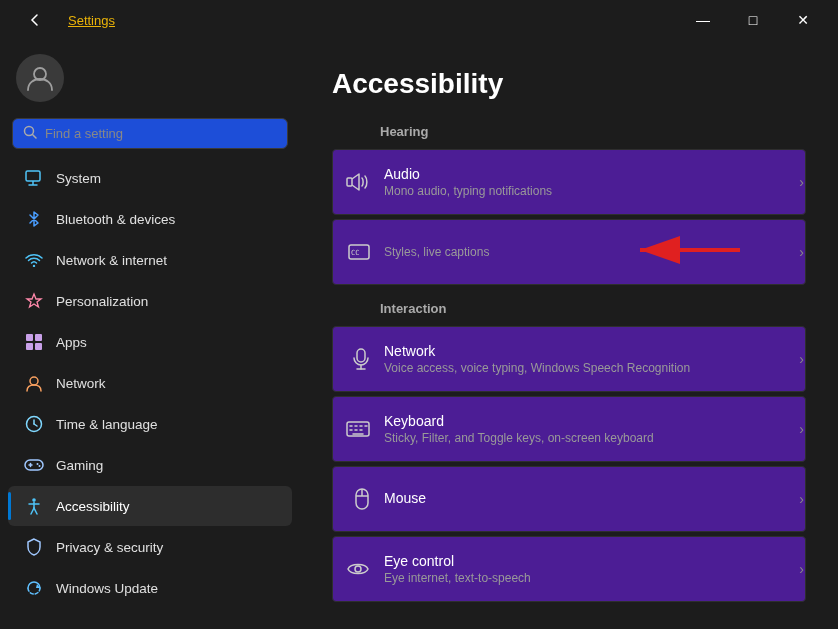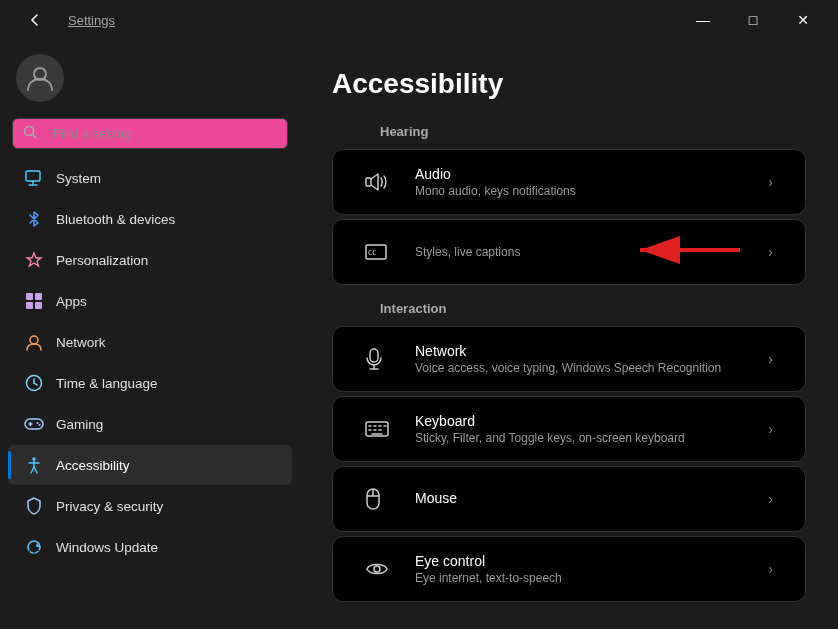--- a/index.html
+++ b/index.html
@@ -24,21 +24,21 @@
       height: 40px;
       flex-shrink: 0;
     }
     .titlebar-left {
       display: flex;
       align-items: center;
       gap: 10px;
     }
     .titlebar-title {
       font-size: 13px;
-      color: #a3a3a3;
+      color: #eab308;
       text-decoration: underline;
     }
     .titlebar-controls {
       display: flex;
       gap: 4px;
     }
     .titlebar-btn {
       width: 46px;
       height: 32px;
       background: transparent;
@@ -83,24 +83,24 @@
       align-items: center;
       justify-content: center;
       flex-shrink: 0;
     }
     .avatar svg { opacity: 0.9; }
 
     .search-bar {
       margin: 0 12px 8px 12px;
       display: flex;
       align-items: center;
-      background: #ec4899;
+      background: #1d4ed8;
       border-radius: 6px;
       padding: 6px 10px;
-      gap: 16px;
+      gap: 8px;
       border: 1px solid #3a3a3a;
     }
     .search-bar input {
       background: transparent;
       border: none;
       outline: none;
       color: #ffffff;
       font-size: 13px;
       flex: 1;
     }
@@ -159,36 +159,36 @@
     .section-label {
       font-size: 13px;
       font-weight: 600;
       color: #aaaaaa;
       margin-bottom: 10px;
       margin-top: 4px;
       padding-left: 48px;
     }
 
     .settings-card {
-      background: #000000;
-      border-radius: 11px;
+      background: #4c1d95;
+      border-radius: 4px;
       margin-bottom: 4px;
       display: flex;
       align-items: center;
-      padding: 14px 32px;
+      padding: 14px 1px;
       cursor: pointer;
       border: 1px solid #2e2e2e;
       position: relative;
     }
     .card-icon {
       width: 36px;
       height: 36px;
       display: flex;
       align-items: center;
-      justify-content: flex-start;
+      justify-content: flex-end;
       flex-shrink: 0;
       margin-right: 14px;
       color: #cccccc;
       font-size: 20px;
     }
     .card-text { flex: 1; }
     .card-title {
       font-size: 14px;
       font-weight: 500;
       color: #ffffff;
@@ -270,20 +270,31 @@
 
       <div class="nav-item">
         <div class="nav-icon">
           <svg width="16" height="18" viewBox="0 0 16 18" fill="none">
             <path d="M4 5l8 8-4 3V2l4 3-8 8" stroke="#4a9eff" stroke-width="1.5" fill="none" stroke-linecap="round" stroke-linejoin="round"></path>
           </svg>
         </div>
         <span>Bluetooth &amp; devices</span>
       </div>
 
+      <div class="nav-item">
+        <div class="nav-icon">
+          <svg width="18" height="14" viewBox="0 0 18 14" fill="none">
+            <path d="M1 5c4.4-4.4 11.6-4.4 16 0" stroke="#4fc3f7" stroke-width="1.5" fill="none" stroke-linecap="round"></path>
+            <path d="M3.5 7.5C6.5 4.5 11.5 4.5 14.5 7.5" stroke="#4fc3f7" stroke-width="1.5" fill="none" stroke-linecap="round"></path>
+            <path d="M6.5 10c1.4-1.4 3.6-1.4 5 0" stroke="#4fc3f7" stroke-width="1.5" fill="none" stroke-linecap="round"></path>
+            <circle cx="9" cy="13" r="1.2" fill="#4fc3f7"></circle>
+          </svg>
+        </div>
+        <span>Network &amp; internet</span>
+      </div>
 
       <div class="nav-item">
         <div class="nav-icon">
           <svg width="18" height="18" viewBox="0 0 18 18" fill="none">
             <path d="M9 2l2 5h5l-4 3 1.5 5L9 12l-4.5 3L6 10 2 7h5z" stroke="#f8a" stroke-width="1.3" fill="none"></path>
           </svg>
         </div>
         <span>Personalization</span>
       </div>
 
@@ -378,21 +389,21 @@
         <div class="card-icon">
           <svg width="24" height="20" viewBox="0 0 24 20" fill="none">
             <rect x="1" y="6" width="5" height="8" rx="1" stroke="#ccc" stroke-width="1.5" fill="none"></rect>
             <path d="M6 7l7-5v16l-7-5" stroke="#ccc" stroke-width="1.5" fill="none" stroke-linejoin="round"></path>
             <path d="M16 6c1.5 1.5 1.5 6.5 0 8" stroke="#ccc" stroke-width="1.5" fill="none" stroke-linecap="round"></path>
             <path d="M19 4c2.5 2.5 2.5 9.5 0 12" stroke="#ccc" stroke-width="1.5" fill="none" stroke-linecap="round"></path>
           </svg>
         </div>
         <div class="card-text">
           <div class="card-title">Audio</div>
-          <div class="card-subtitle">Mono audio, keys notifications</div>
+          <div class="card-subtitle">Mono audio, typing notifications</div>
         </div>
         <span class="card-chevron">›</span>
       </div>
 
       <div class="settings-card" style="position:relative; overflow:visible;">
         <div class="card-icon">
           <svg width="22" height="20" viewBox="0 0 22 20" fill="none">
             <rect x="1" y="3" width="20" height="14" rx="2" stroke="#ccc" stroke-width="1.5" fill="none"></rect>
             <text x="3" y="13" font-size="7" fill="#ccc" font-family="monospace">CC</text>
           </svg>

